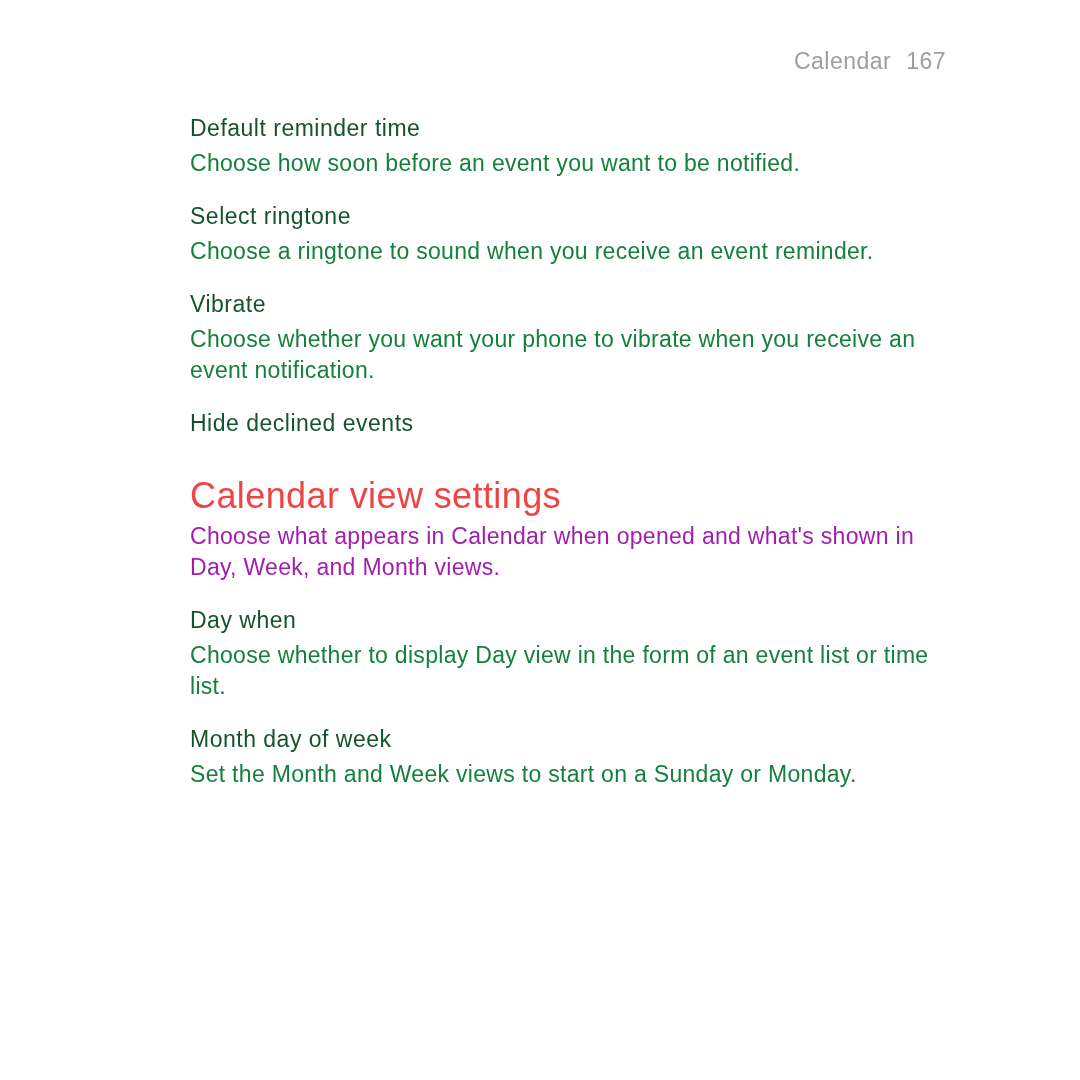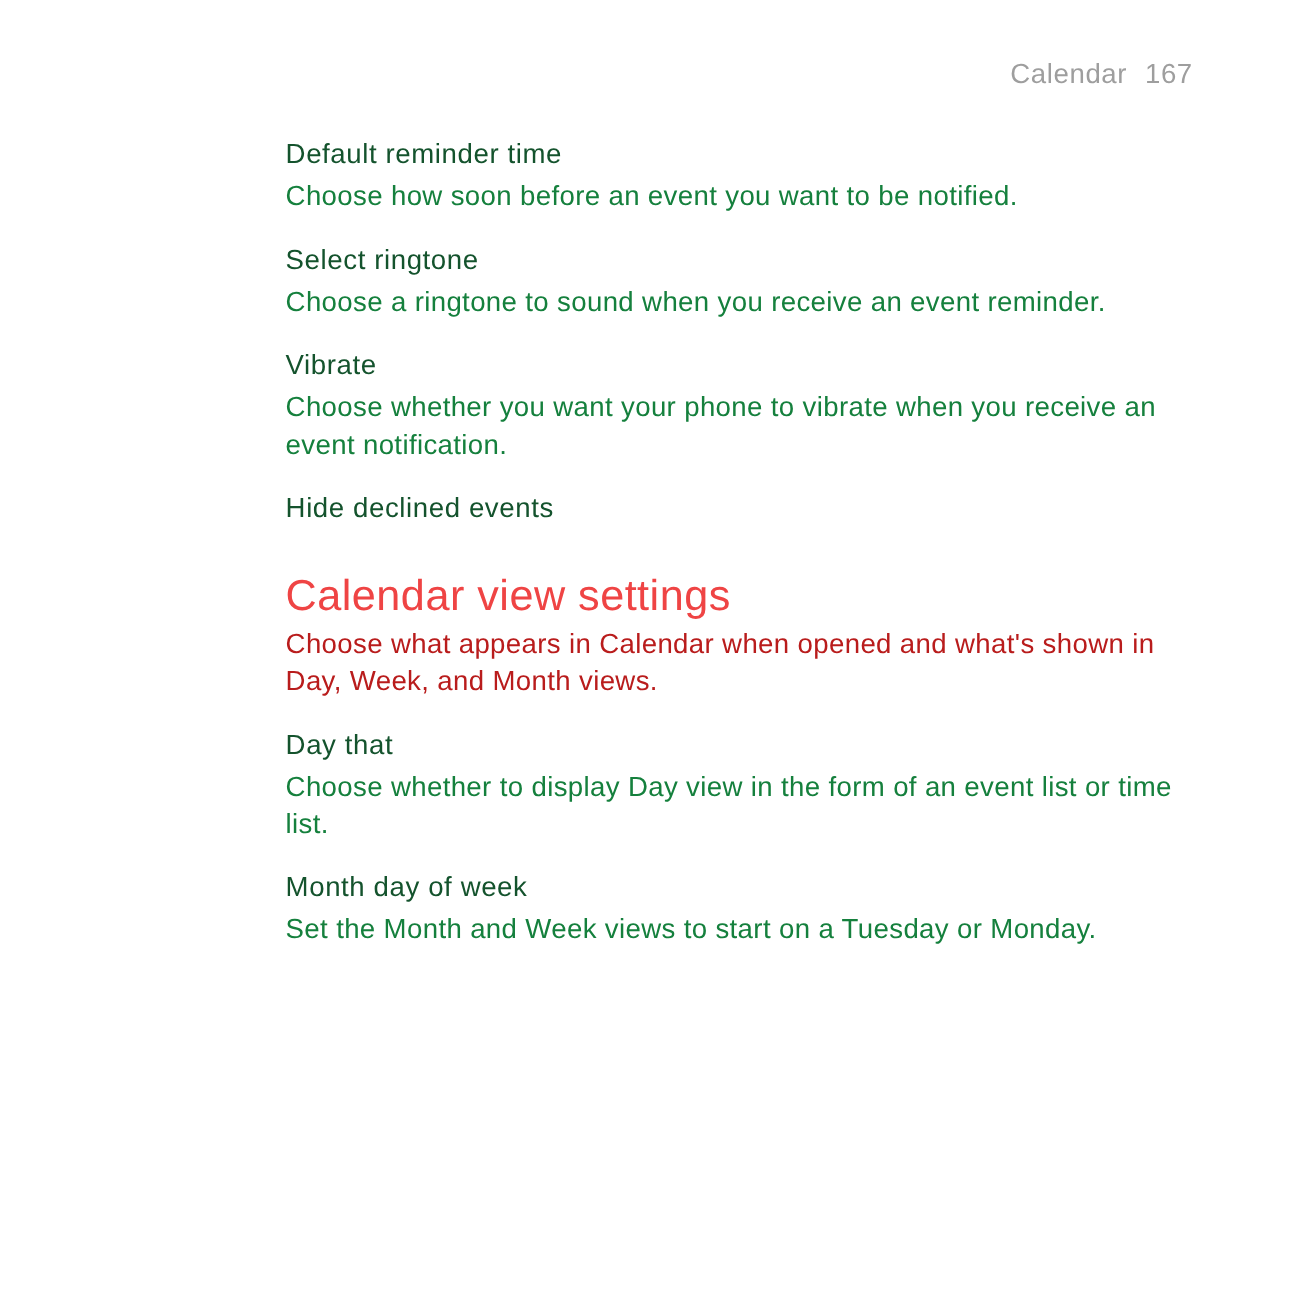--- a/index.html
+++ b/index.html
@@ -8,21 +8,20 @@
     height: 1080px;
     background: #ffffff;
     font-family: "Helvetica Neue", Helvetica, Arial, sans-serif;
     color: #3a3a3a;
   }
   .page {
     position: relative;
     width: 1006px;
     height: 1080px;
     padding: 70px 60px 60px 190px;
-    margin-left: 48px;
   }
   .page-header {
     position: absolute;
     top: 48px;
     right: 60px;
     font-size: 23px;
     color: #9e9e9e;
     letter-spacing: 0.5px;
     font-weight: 300;
   }
@@ -54,21 +53,21 @@
     margin-bottom: 4px;
   }
   .section-title {
     font-size: 36px;
     color: #ef4444;
     letter-spacing: 0.4px;
     margin-bottom: 4px;
   }
   .section-desc {
     font-size: 23px;
-    color: #b91c1c;
+    color: #a21caf;
     line-height: 1.35;
     letter-spacing: 0.3px;
     font-weight: 300;
     max-width: 820px;
     margin-bottom: 24px;
   }
 </style>
 </head>
 <body>
 
@@ -100,23 +99,23 @@
       <div class="item-title">Hide declined events</div>
     </div>
 
     <div class="section">
       <div class="section-title">Calendar view settings</div>
       <div class="section-desc">Choose what appears in Calendar when opened and what's shown in Day, Week, and Month views.</div>
     </div>
 
 
     <div class="item">
-      <div class="item-title">Day that</div>
+      <div class="item-title">Day when</div>
       <div class="item-desc">Choose whether to display Day view in the form of an event list or time list.</div>
     </div>
 
     <div class="item">
       <div class="item-title">Month day of week</div>
-      <div class="item-desc">Set the Month and Week views to start on a Tuesday or Monday.</div>
+      <div class="item-desc">Set the Month and Week views to start on a Sunday or Monday.</div>
     </div>
 
   </div>
 </div>
 
 </body></html>

